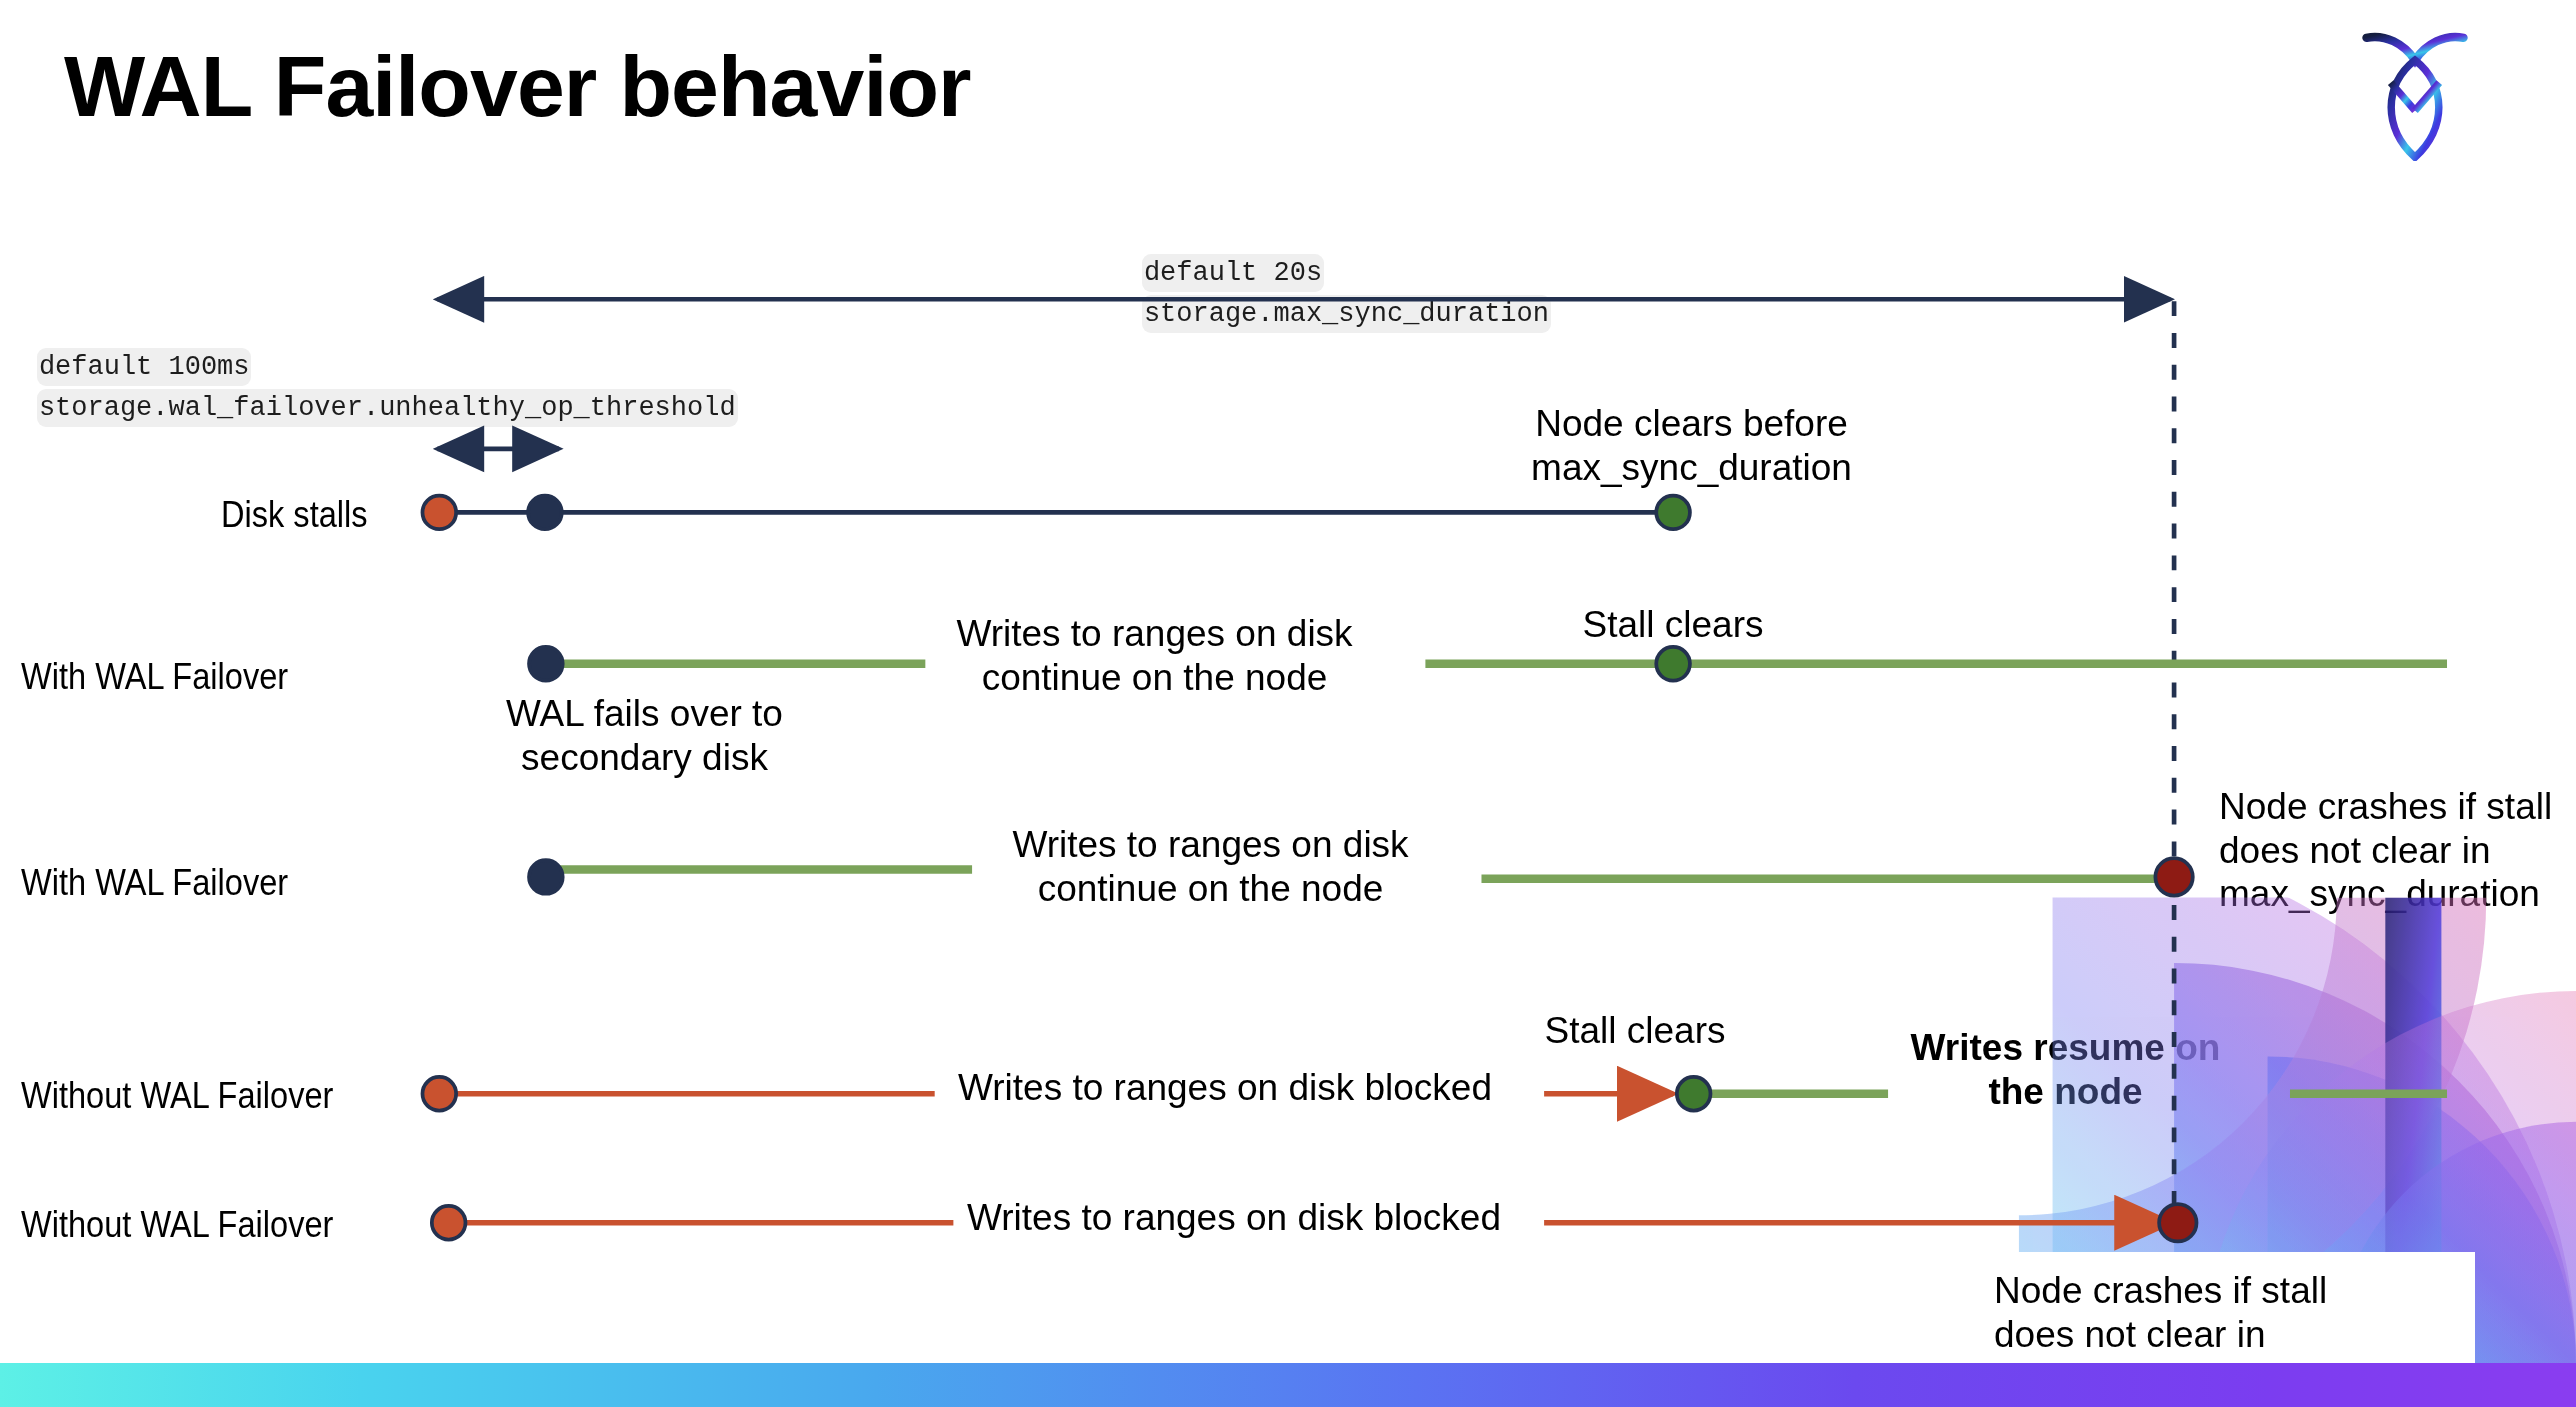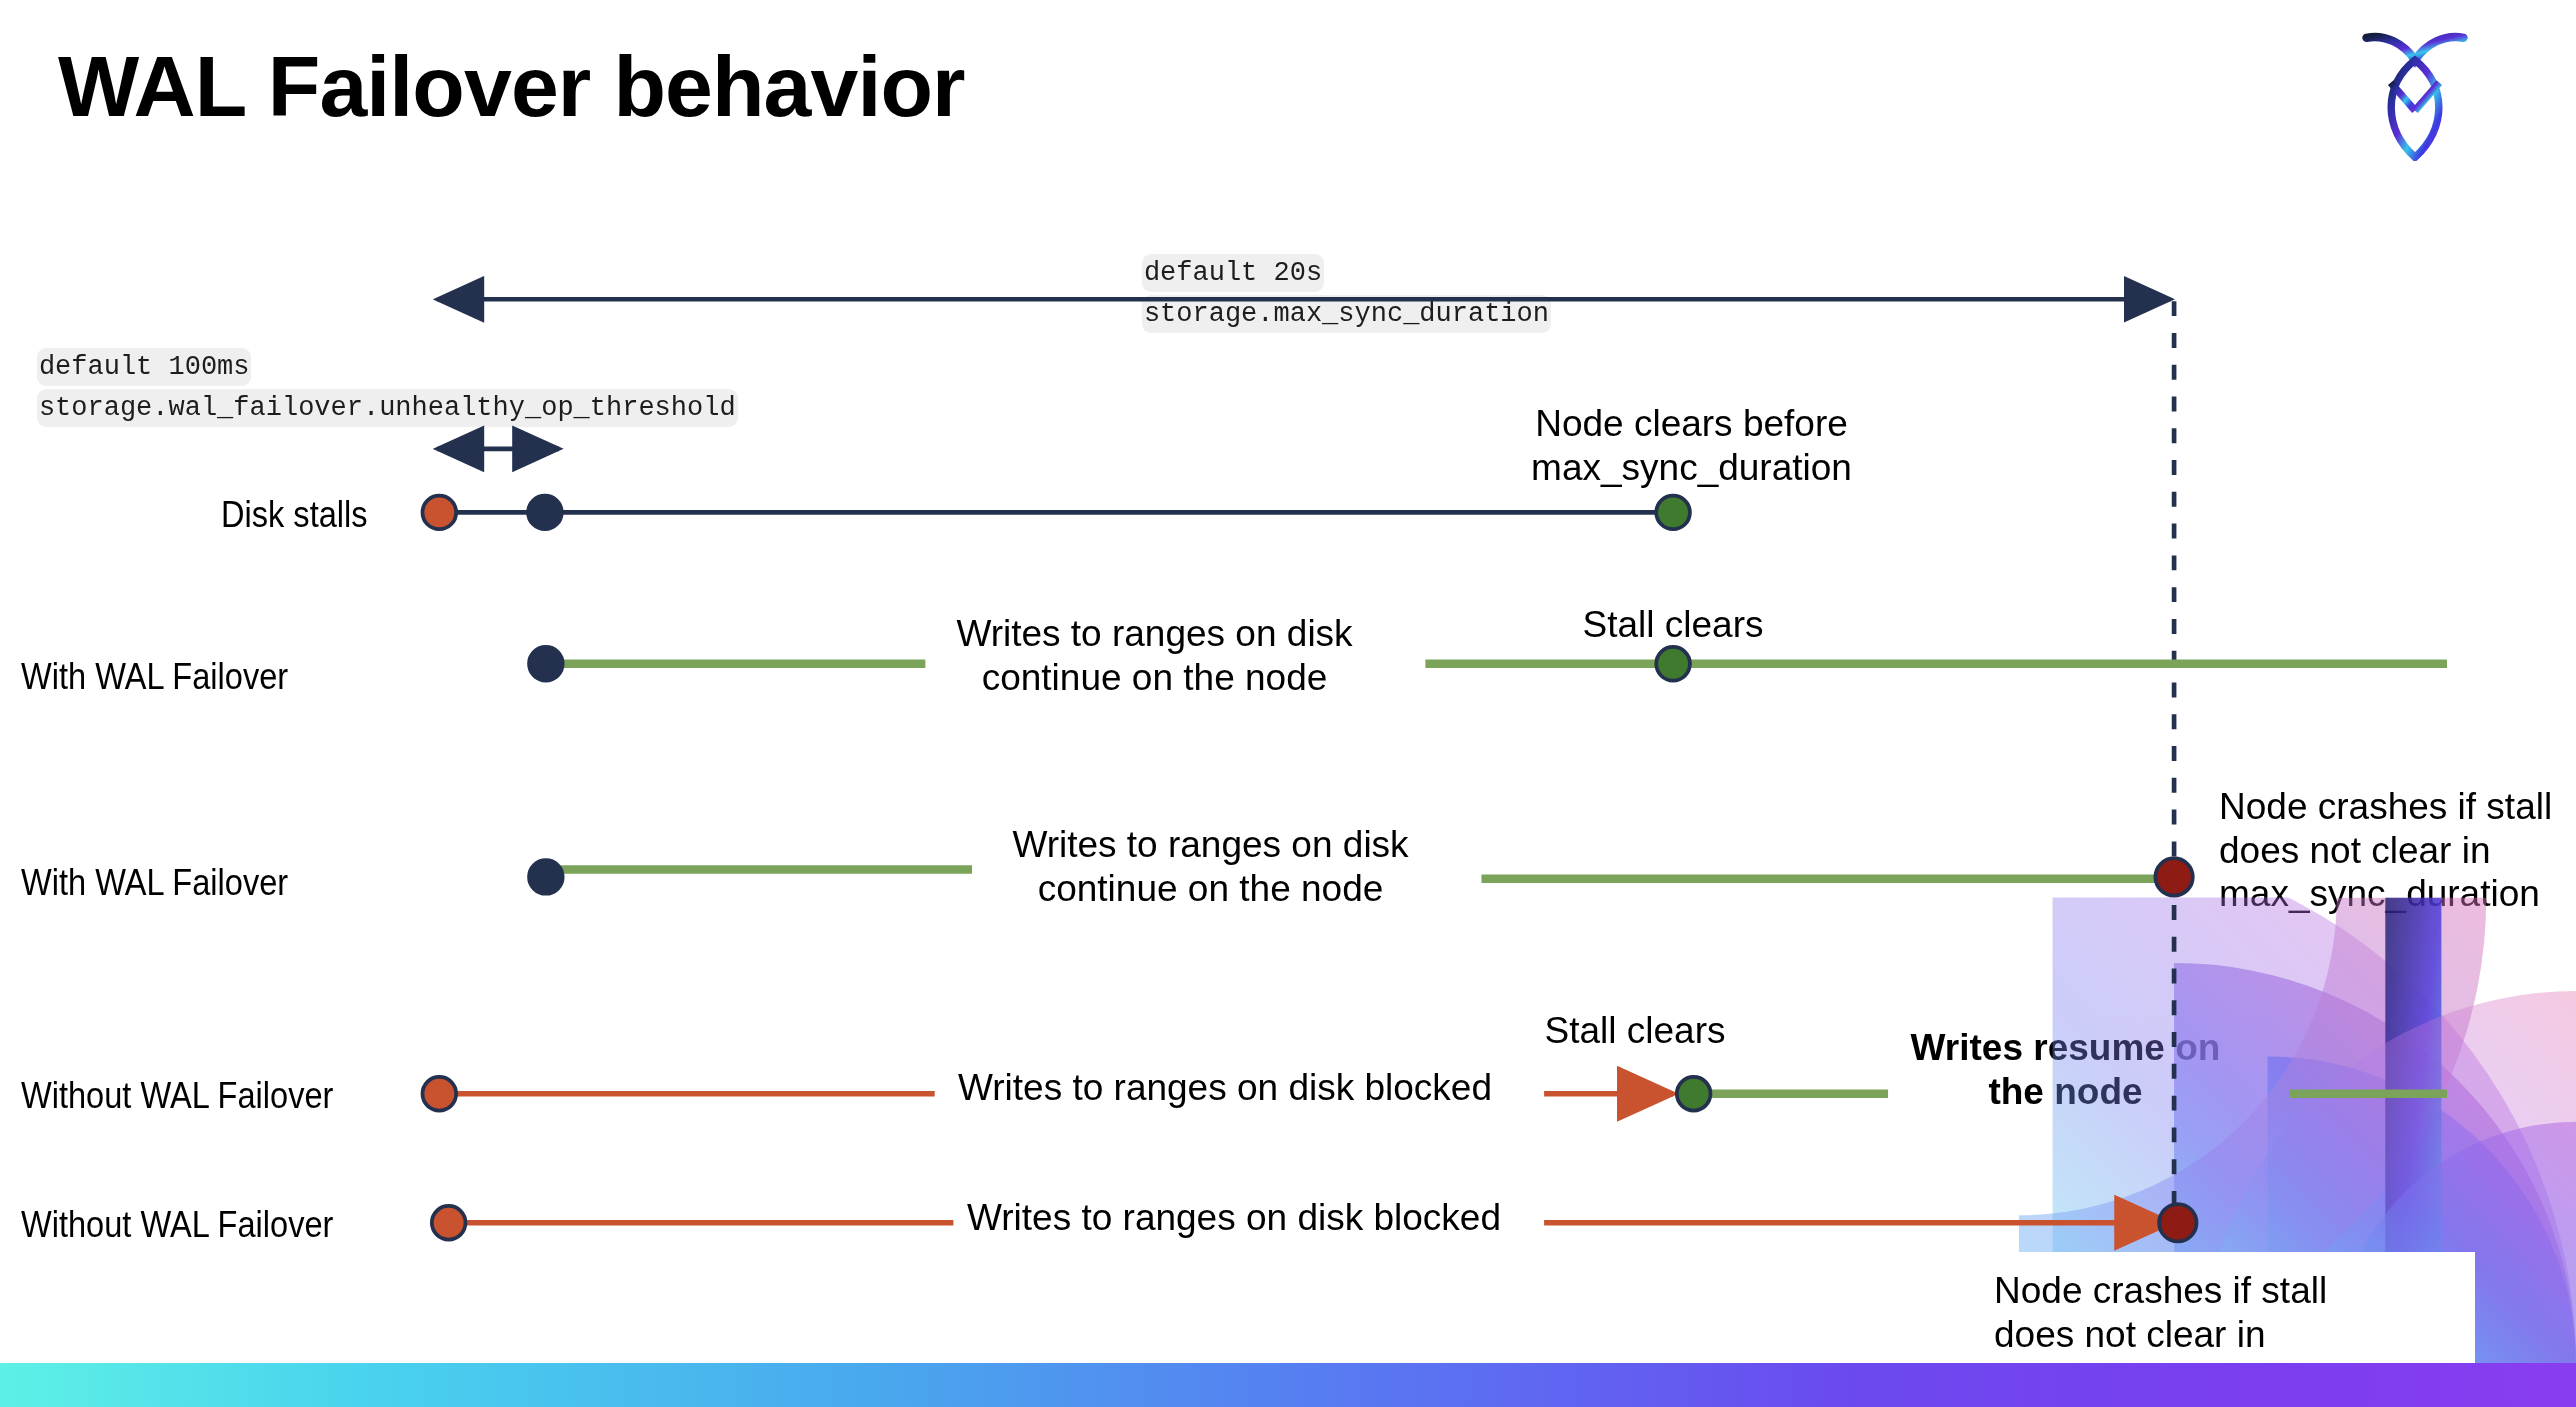--- a/index.html
+++ b/index.html
@@ -7,21 +7,21 @@
     width:2576px;height:1408px;
     background:#ffffff;
     font-family:"Liberation Sans", sans-serif;
     overflow:hidden;
     position:relative;
   }
   .slide{position:absolute;inset:0;overflow:hidden;background:#fff;}
 
   
   .title{
-    position:absolute;left:58px;top:39px;
+    position:absolute;left:64px;top:39px;
     font-size:86px;font-weight:bold;color:#000;
     letter-spacing:-0.9px;line-height:1.1;
     white-space:nowrap;
   }
 
   
   .logo{position:absolute;right:105px;top:20.6px;width:112px;height:140px;}
 
   
   .code-chip{
@@ -110,20 +110,22 @@
 
   <div class="row-label" style="left:20.6px;top:862px;">With WAL Failover</div>
 
   <div class="row-label" style="left:20.6px;top:1075px;">Without WAL Failover</div>
 
   <div class="row-label" style="left:20.6px;top:1204px;">Without WAL Failover</div>
 
   <div class="anno c" style="left:1486px;top:402px;width:411px;">Node clears before
 max_sync_duration</div>
 
+  <div class="anno c" style="left:439px;top:692px;width:411px;">WAL fails over to
+secondary disk</div>
 
   <div class="anno c" style="left:935px;top:612px;width:439px;">Writes to ranges on disk
 continue on the node</div>
 
   <div class="anno c" style="left:1505px;top:603px;width:336px;">Stall clears</div>
 
 
   <div class="anno c" style="left:991px;top:823px;width:439px;">Writes to ranges on disk
 continue on the node</div>
 

